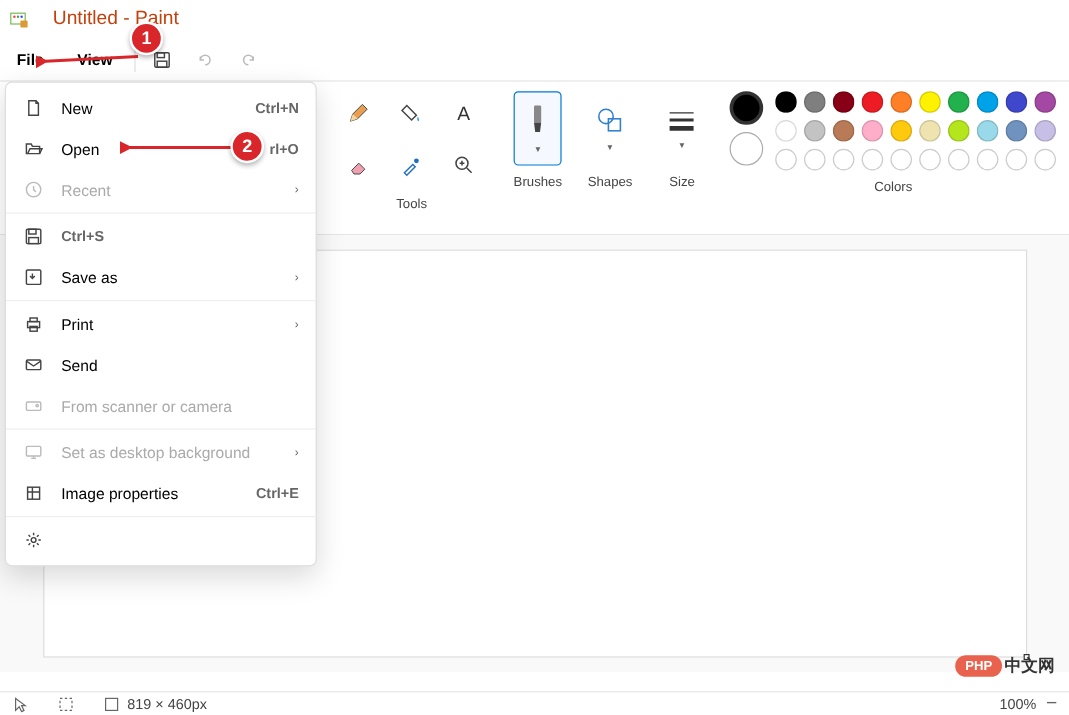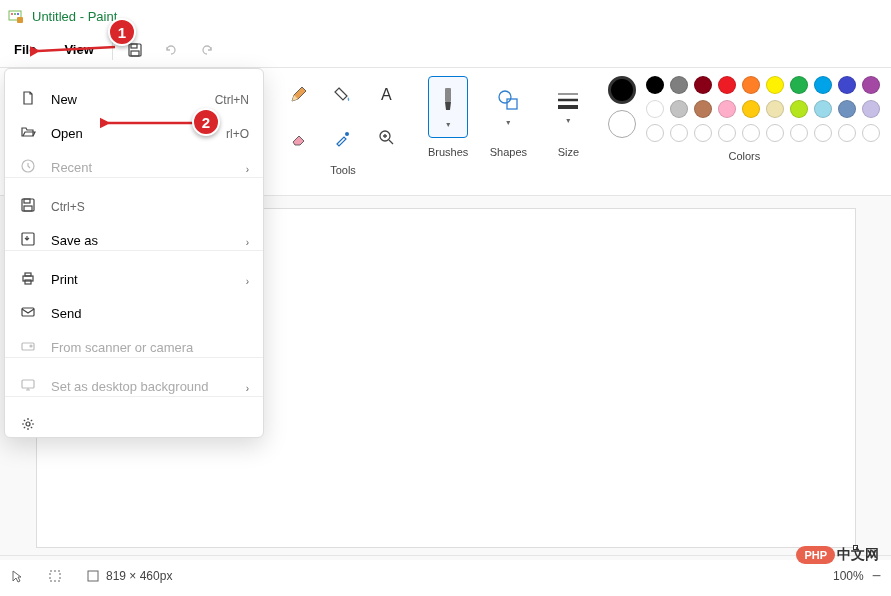--- a/index.html
+++ b/index.html
@@ -1,33 +1,33 @@
 <!DOCTYPE html>
 <html><head>
   <meta charset="utf-8">
   <style>
     * { box-sizing: border-box; margin: 0; padding: 0; font-family: "Segoe UI", Arial, sans-serif; }
     body { width: 891px; height: 596px; background: #fff; overflow: hidden; position: relative; }
     
     .titlebar { height: 32px; display: flex; align-items: center; padding: 0 8px; gap: 8px; }
     .app-icon { width: 16px; height: 16px; }
-    .titlebar-title { font-size: 13px; color: #15803d; }
+    .titlebar-title { font-size: 16px; color: #c2410c; margin-left: 12px; }
     
     .menubar { height: 36px; display: flex; align-items: center; border-bottom: 1px solid #e5e5e5; position: relative; font-weight: bold; }
     .menubar-item { padding: 8px 14px; font-size: 13px; color: #000; cursor: pointer; }
     .menubar-divider { width: 1px; height: 20px; background: #e0e0e0; margin: 0 4px; }
     .menubar-iconbtn { width: 36px; height: 32px; display: flex; align-items: center; justify-content: center; cursor: pointer; color: #444; }
     .menubar-iconbtn.disabled { color: #bbb; cursor: default; }
     
     .dropdown { position: absolute; top: 68px; left: 4px; width: 260px; background: #fff; border: 1px solid #ddd; border-radius: 6px; box-shadow: 0 8px 24px rgba(0,0,0,0.15); padding: 4px 0; z-index: 100; }
-    .dropdown-item { display: flex; align-items: flex-end; height: 34px; padding: 0 14px; cursor: pointer; font-size: 13px; gap: 14px; }
+    .dropdown-item { display: flex; align-items: center; height: 34px; padding: 0 14px; cursor: pointer; font-size: 13px; gap: 14px; }
     .dropdown-item.disabled { color: #aaa; cursor: default; }
     .dropdown-icon { width: 18px; height: 18px; display: flex; align-items: center; justify-content: center; flex-shrink: 0; }
     .dropdown-label { flex: 1; }
-    .dropdown-shortcut { font-size: 12px; color: #666; }
+    .dropdown-shortcut { font-size: 12px; color: #666; font-weight: bold; }
     .dropdown-chevron { font-size: 10px; color: #666; }
     .dropdown-sep { height: 1px; background: #eee; margin: 2px 0; }
     
     .ribbon { display: flex; align-items: flex-start; padding: 8px 4px; border-bottom: 1px solid #e5e5e5; height: 128px; }
     .ribbon-group { display: flex; flex-direction: column; align-items: center; padding: 0 10px; }
     .ribbon-group-tools { display: flex; flex-wrap: wrap; gap: 8px; justify-content: center; }
     .ribbon-group-label { font-size: 11px; color: #444; margin-top: 8px; }
     .ribbon-divider { width: 1px; background: #e5e5e5; height: 100px; }
     .tool-btn { width: 36px; height: 36px; display: flex; align-items: center; justify-content: center; border-radius: 4px; cursor: pointer; }
     
@@ -45,21 +45,21 @@
     .color-big.secondary { border: 1px solid #aaa; }
     .palette { display: flex; flex-direction: column; gap: 6px; }
     .palette-row { display: flex; gap: 6px; }
     .swatch { width: 18px; height: 18px; border-radius: 50%; cursor: pointer; border: 1px solid rgba(0,0,0,0.15); }
     .swatch.empty { border: 1px solid #ccc; background: #fff; }
     
     .canvas-area { position: relative; padding: 12px; background: #f9f9f9; }
     .canvas { width: 820px; height: 340px; background: #fff; border: 1px solid #ddd; margin-left: 24px; position: relative; }
     .canvas-handle { width: 5px; height: 5px; background: #fff; border: 1px solid #333; position: absolute; right: -3px; bottom: -3px; }
     
-    .statusbar { position: absolute; bottom: 0; left: 0; right: 0; height: 41px; border-top: 1px solid #e5e5e5; display: flex; align-items: center; padding: 0 10px; font-size: 12px; color: #444; gap: 24px; }
+    .statusbar { position: absolute; bottom: 0; left: 0; right: 0; height: 20px; border-top: 1px solid #e5e5e5; display: flex; align-items: center; padding: 0 10px; font-size: 12px; color: #444; gap: 24px; }
     .status-item { display: flex; align-items: center; gap: 6px; }
     .status-spacer { flex: 1; }
     .zoom-control { display: flex; align-items: center; gap: 8px; }
     
     .annotation { position: absolute; z-index: 200; }
     .annotation-circle { width: 28px; height: 28px; border-radius: 50%; background: #d9262a; border: 2px solid #fff; box-shadow: 0 2px 4px rgba(0,0,0,0.3); display: flex; align-items: center; justify-content: center; color: #fff; font-weight: bold; font-size: 15px; }
     
     .arrow1 { position: absolute; top: 41px; left: 30px; z-index: 199; }
     .arrow2 { position: absolute; top: 113px; left: 100px; z-index: 199; }
     
@@ -193,20 +193,30 @@
   <div class="dropdown-sep"></div>
   <div class="dropdown-item disabled">
     <span class="dropdown-icon">
         <svg width="16" height="16" viewBox="0 0 16 16" fill="none" stroke="#bbb" stroke-width="1.2">
           <rect x="2" y="3" width="12" height="8" rx="1"></rect>
           <path d="M6 13 L10 13 M8 11 L8 13"></path>
         </svg>
       </span>
     <span class="dropdown-label">Set as desktop background</span>
     <span class="dropdown-chevron">›</span>
+  </div>
+  <div class="dropdown-item">
+    <span class="dropdown-icon">
+        <svg width="16" height="16" viewBox="0 0 16 16" fill="none" stroke="#444" stroke-width="1.2">
+          <rect x="3" y="3" width="10" height="10"></rect>
+          <path d="M3 7 L13 7 M7 3 L7 13"></path>
+        </svg>
+      </span>
+    <span class="dropdown-label">Image properties</span>
+    <span class="dropdown-shortcut">Ctrl+E</span>
   </div>
   <div class="dropdown-sep"></div>
   <div class="dropdown-item">
     <span class="dropdown-icon">
         <svg width="16" height="16" viewBox="0 0 16 16" fill="none" stroke="#444" stroke-width="1.2">
           <circle cx="8" cy="8" r="2"></circle>
           <path d="M8 2 L8 4 M8 12 L8 14 M2 8 L4 8 M12 8 L14 8 M3.8 3.8 L5.2 5.2 M10.8 10.8 L12.2 12.2 M3.8 12.2 L5.2 10.8 M10.8 5.2 L12.2 3.8"></path>
         </svg>
       </span>
   </div>

